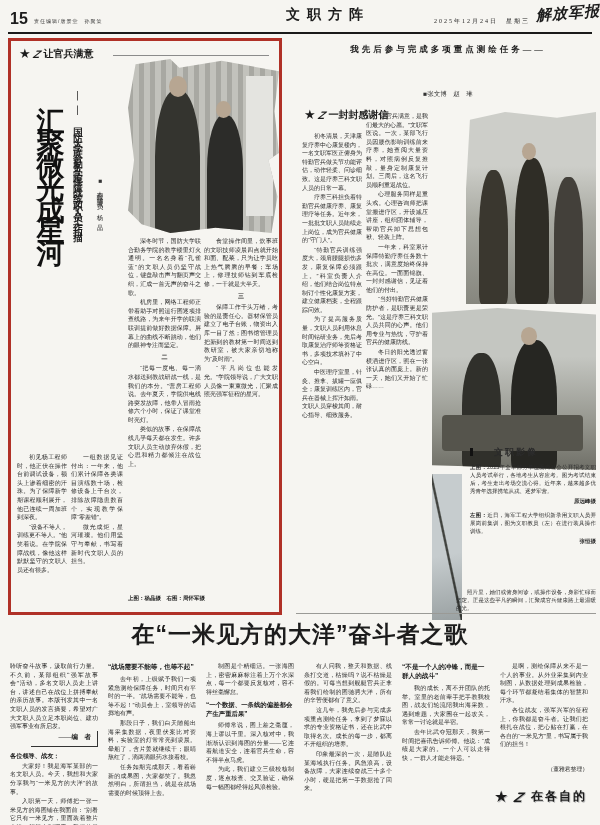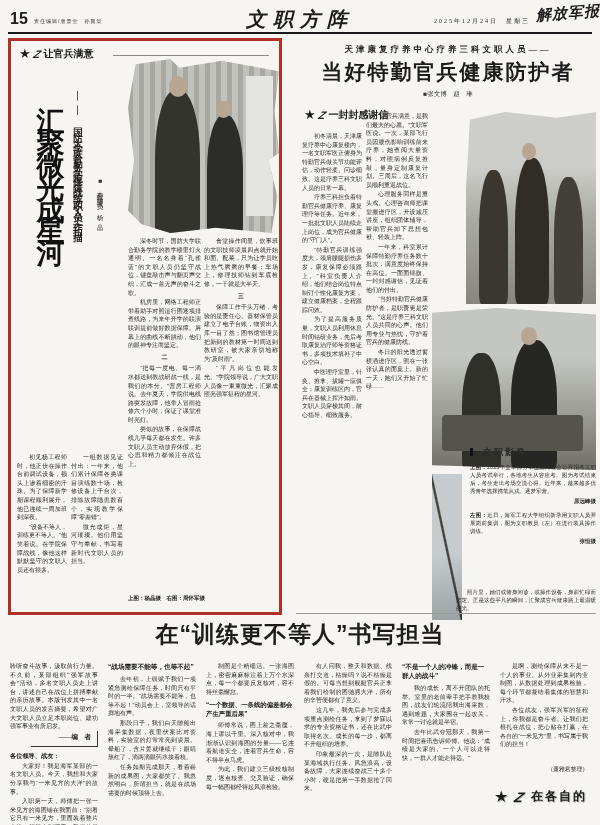--- a/index.html
+++ b/index.html
@@ -1,22 +1,22 @@
 <!DOCTYPE html>
 <html><head>
 <meta charset="utf-8">
 <style>
   html,body{margin:0;padding:0;background:#e8e7e3;}
   .page{position:relative;width:600px;height:825px;background:#f6f5f1;
         font-family:"Liberation Sans","DejaVu Sans",sans-serif;color:#1c1c1c;overflow:hidden;margin:0 auto;}
   
   .pagenum{position:absolute;left:10px;top:10px;font-size:16px;font-weight:bold;}
   .editors{position:absolute;left:34px;top:18px;font-size:5px;color:#333;letter-spacing:1px;}
-  .section-title{position:absolute;left:230px;top:6px;width:140px;text-align:center;
-                 font-size:20px;font-weight:bold;letter-spacing:7px;font-style:italic;}
+  .section-title{position:absolute;left:230px;top:6px;width:140px;text-align:right;
+                 font-size:14px;font-weight:bold;letter-spacing:7px;}
   .date{position:absolute;left:400px;top:17px;width:130px;font-size:6px;letter-spacing:2px;text-align:right;
         font-family:"Liberation Serif",serif;}
   .masthead{position:absolute;left:536px;top:4px;font-size:15px;font-weight:bold;font-style:italic;
             font-family:"Liberation Serif",serif;transform:rotate(-4deg);letter-spacing:1px;}
   .header-rule{position:absolute;left:8px;top:32px;width:584px;height:2px;background:#1a1a1a;}
   
   .col{position:absolute;font-size:6px;line-height:8.6px;text-align:justify;overflow:hidden;color:#2b2b2b;}
   .col p{margin:0 0 1px 0;text-indent:2em;}
   .col p.sec-mark{text-align:center;text-indent:0;font-weight:bold;margin:3px 0;}
   
@@ -50,21 +50,21 @@
        linear-gradient(78deg,transparent 46%,#55554f 48% 50%,transparent 52%);background-blend-mode:multiply;}
   
   .kicker{position:absolute;left:300px;top:44px;width:296px;text-align:center;font-size:8.5px;
           letter-spacing:3px;font-family:"Liberation Serif",serif;font-weight:bold;}
   .r-title{position:absolute;left:300px;top:58px;width:296px;text-align:center;
            font-size:21px;font-weight:bold;letter-spacing:2px;}
   .r-byline{position:absolute;left:300px;top:90px;width:296px;text-align:center;font-size:6.5px;color:#333;}
   .r-label{position:absolute;left:304px;top:108px;font-size:10px;}
   
   .pbox{position:absolute;left:470px;top:448px;width:126px;font-size:5.5px;line-height:8px;color:#2b2b2b;}
-  .pbox-title{font-weight:bold;font-size:9px;border-left:3px solid #111;padding-left:10px;margin-bottom:7px;letter-spacing:2px;}
+  .pbox-title{font-weight:bold;font-size:9px;border-left:3px solid #111;padding-left:21px;margin-bottom:7px;letter-spacing:2px;}
   .pbox .cap{text-align:justify;margin:0 0 2px 0;}
   .pbox .lead{font-weight:bold;}
   .pbox .sign{text-align:right;font-weight:bold;margin-bottom:6px;}
   .mid-rule{position:absolute;left:296px;top:613px;width:300px;height:1px;background:#9a9a96;}
   
   .b-title{position:absolute;left:80px;top:619px;width:440px;text-align:center;
            font-size:23px;font-weight:bold;letter-spacing:1px;}
   .bcol{position:absolute;top:662px;height:161px;}
   .note{font-size:6px;line-height:8.6px;text-align:justify;font-family:"Liberation Serif",serif;color:#222;}
   .note-sign{width:68%;margin-left:auto;border-right:1.5px solid #333;border-bottom:1.5px solid #333;
@@ -129,22 +129,21 @@
     <div class="col" style="left:193px;top:196px;width:74px;height:352px;">
         <p>食堂操作间里，炊事班的文职技师凌晨四点就开始和面、配菜，只为让学员吃上热气腾腾的早餐；车场上，修理技师钻到车底检修，一干就是大半天。</p>
         <p class="sec-mark">三</p>
         <p>保障工作千头万绪，考验的是责任心。器材保管员建立了电子台账，物资出入库一目了然；图书馆管理员把新到的教材第一时间送到教研室，被大家亲切地称为“及时雨”。</p>
         <p>“平凡岗位也能发光。”学院领导说，广大文职人员像一束束微光，汇聚成照亮强军征程的星河。</p>
       </div>
 
     <div class="fcaption">上图：杨晶摄　右图：周怀军摄</div>
   </div>
 
-  <div class="kicker">天津康复疗养中心疗养三科文职人员——</div>
-  <div class="r-title">当好特勤官兵健康防护者</div>
+  <div class="kicker">我先后参与完成多项重点测绘任务——</div>
   <div class="r-byline">■张文博　赵　琳</div>
   <div class="sec-label r-label">
     <span class="star">★</span>
       <span class="flag">Z</span>
     <span>一封封感谢信</span>
   </div>
   <div class="col" style="left:302px;top:132px;width:60px;height:478px;">
       <p>初冬清晨，天津康复疗养中心康复楼内，一名文职军医正俯身为特勤官兵做关节功能评估，动作轻柔、问诊细致。这是疗养三科文职人员的日常一幕。</p>
       <p>疗养三科担负着特勤官兵健康疗养、康复理疗等任务。近年来，一批批文职人员陆续走上岗位，成为官兵健康的“守门人”。</p>
       <p>“特勤官兵训练强度大，颈肩腰腿损伤多发，康复保障必须跟上。”科室负责人介绍，他们结合岗位特点制订个性化康复方案，建立健康档案，全程跟踪问效。</p>
@@ -179,21 +178,21 @@
     <div class="sign">原远峰摄</div>
     <p class="cap"><span class="lead">左图：</span><span>近日，海军工程大学组织新录用文职人员开展岗前集训，图为文职教员（左）在进行装具操作训练。</span></p>
     <div class="sign">张恒摄</div>
   </div>
   <div class="col" style="left:456px;top:588px;width:140px;height:24px;font-size:5.5px;line-height:8px;">
       <p>照片里，她们或俯身问诊，或操作设备，身影忙碌而坚定。正是这些平凡的瞬间，汇聚成官兵健康路上最温暖的光。</p>
     </div>
 
   <div class="mid-rule"></div>
 
-  <div class="b-title">在“训练更不等人”书写担当</div>
+  <div class="b-title">在“一米见方的大洋”奋斗者之歌</div>
 
   <div class="bcol" style="left:10px;width:88px;">
     <div class="note">聆听奋斗故事，汲取前行力量。不久前，某部组织“强军故事会”活动，多名文职人员走上讲台，讲述自己在战位上拼搏奉献的亲历故事。本版刊发其中一名文职人员的发言摘要，希望对广大文职人员立足本职岗位、建功强军事业有所启发。</div>
     <div class="note-sign">——编　者</div>
     <div class="greet">各位领导、战友：</div>
     <div class="col" style="position:static;height:auto;">
         <p>大家好！我是海军某部的一名文职人员。今天，我想和大家分享我与“一米见方的大洋”的故事。</p>
         <p>入职第一天，师傅把一张一米见方的海图铺在我面前：“别看它只有一米见方，里面装着整片大洋。舰艇走到哪里，我们的保障就要跟到哪里。”从那一刻起，我便与海图结下了不解之缘。</p>
       </div>
   </div>

